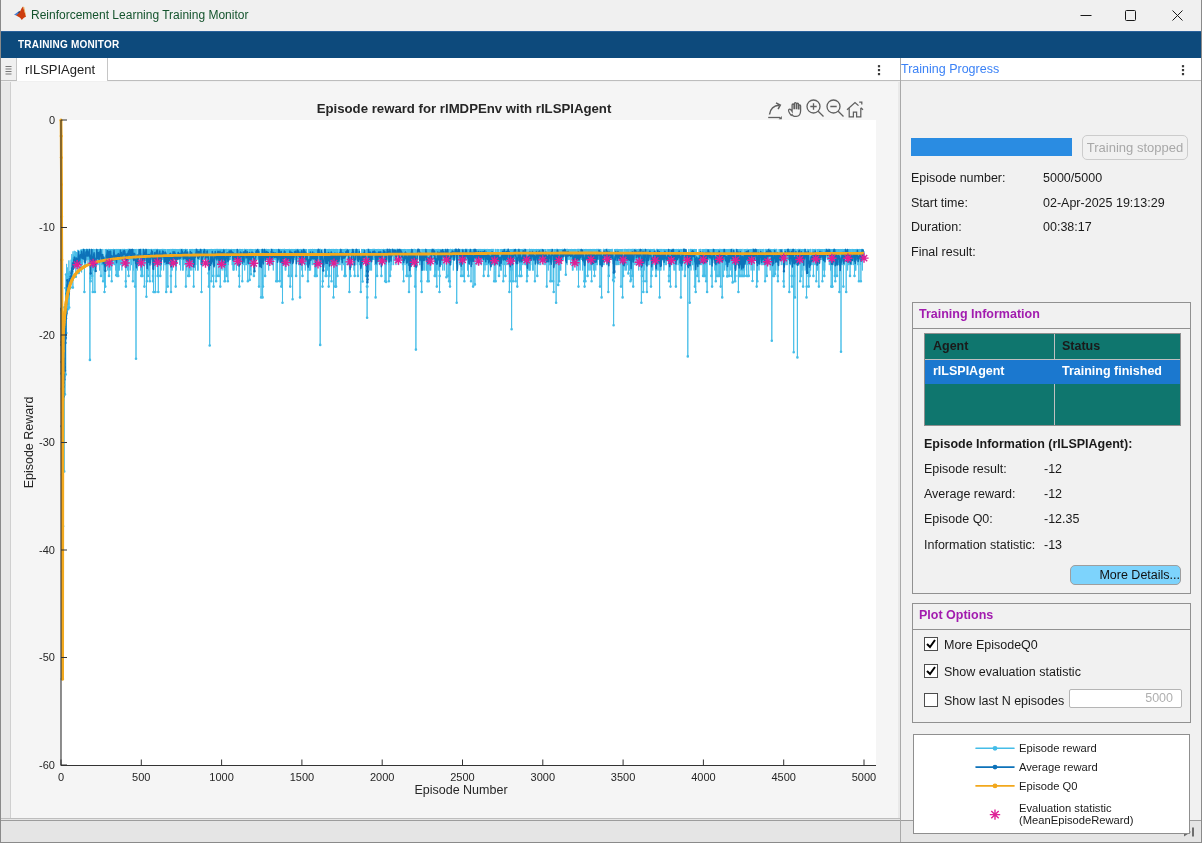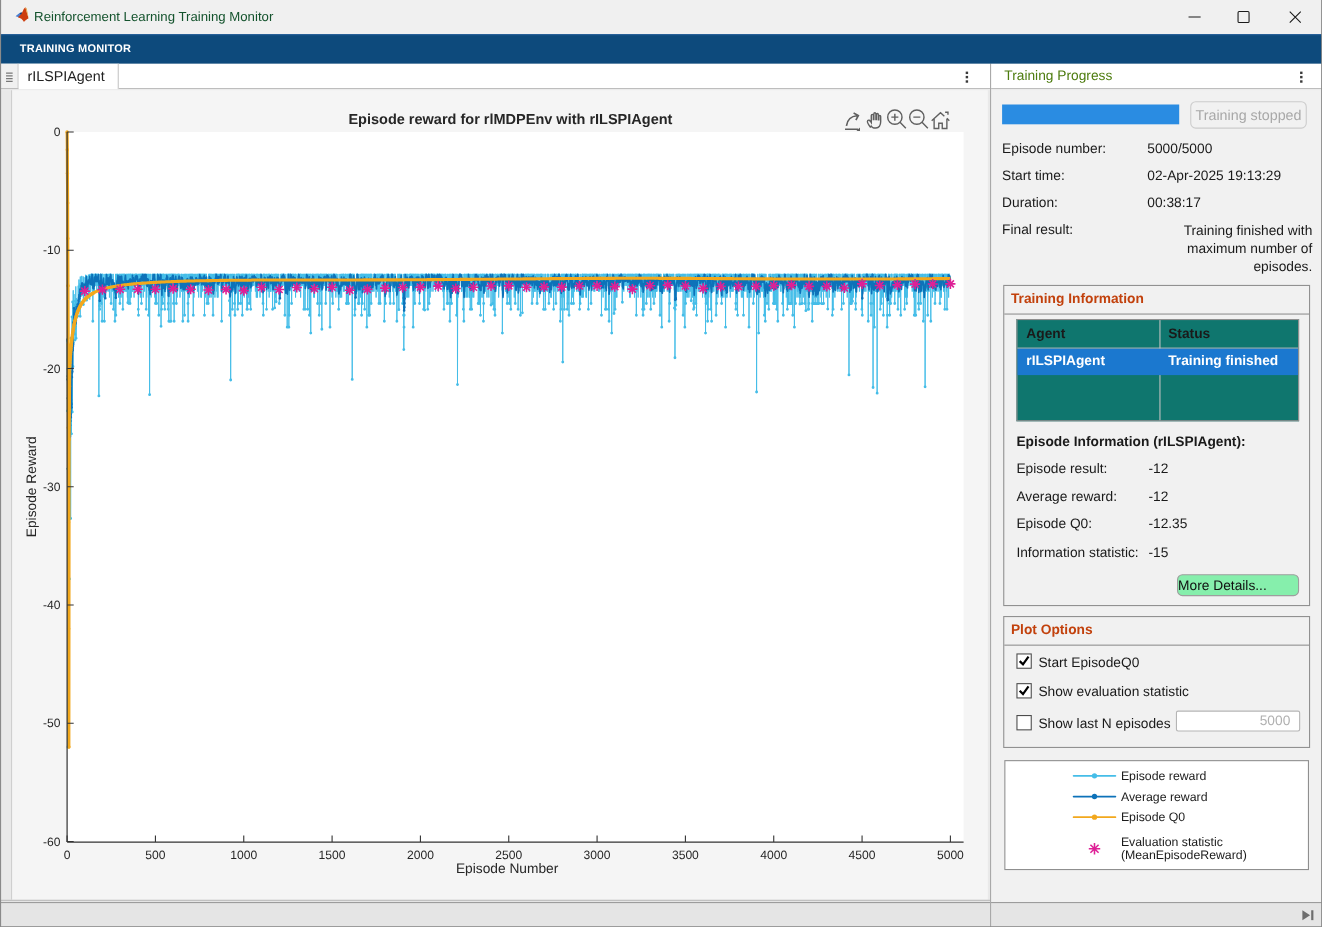--- a/index.html
+++ b/index.html
@@ -8,37 +8,37 @@
 #titlebar { left:0; top:0; width:1202px; height:31px; background:#f0f0f0; }
 #titletext { left:31px; top:8px; font-size:12px; color:#14532d; }
 #winbtns { right:0; top:0; }
 #blueband { left:0; top:31px; width:1202px; height:27px; background:#0d4a7c; border-top:1px solid #29619b; }
 #bluetext { left:18px; top:39px; color:#fff; font-weight:bold; font-size:10px; letter-spacing:0.2px; }
 #tabrow { left:0; top:58px; width:900px; height:23px; background:#fff; border-bottom:1px solid #bdbdbd; }
 #hamb { left:0; top:58px; width:17px; height:23px; background:#f0f0f0; border-right:1px solid #c6c6c6; border-bottom:1px solid #bdbdbd; }
 #tab { left:17px; top:58px; width:91px; height:23px; background:#fff; border-right:1px solid #c6c6c6; line-height:23px; text-align:left; padding-left:8px; font-size:13px; color:#222; }
 #ldots { left:869px; top:58px; width:20px; height:23px; }
 #rheader { left:901px; top:58px; width:301px; height:23px; background:#fff; border-bottom:1px solid #bdbdbd; line-height:23px; }
-#rheader span { margin-left:12px; font-size:12.5px; color:#4d7c0f; }
+#rheader span { margin-left:0; font-size:12.5px; color:#3b82f6; }
 #docarea { left:0; top:82px; width:900px; height:737px; background:#e9e9e9; }
 #fig { left:10px; top:82px; width:888px; height:736px; background:#f5f5f5; border-left:1px solid #cfcfcf; }
 #chartwrap { left:10px; top:82px; }
 #rpanel { left:901px; top:82px; width:301px; height:738px; background:#f1f1f1; font-size:12.5px; }
 #splitter { left:900px; top:58px; width:1px; height:785px; background:#a9a9a9; }
 #botbar { left:0; top:820px; width:1202px; height:23px; background:#e5e5e5; border-top:1px solid #9c9c9c; }
 #figbot { left:0; top:818px; width:900px; height:2px; background:#e5e5e5; border-top:1px solid #bdbdbd; }
-.rp { position:absolute; }
+.rp { position:absolute;margin-top:43px; }
 #pbar { left:10px; top:13px; width:161px; height:18px; background:#2a8ce2; }
 #tstop { left:181px; top:10px; width:106px; height:25px; border:1px solid #cccccc; border-radius:5px; color:#a8a8a8; font-size:13px; text-align:center; line-height:23px; background:#f1f1f1; }
 .lbl { left:10px; }
 .val { left:142px;text-align:right; }
 .gbox { left:11px; width:279px; border:1px solid #919191; }
-.gtitle { position:absolute; left:6px; top:4px; font-weight:bold; color:#c2410c; }
+.gtitle { position:absolute; left:6px; top:4px; font-weight:bold; color:#a21caf; }
 .gsep { position:absolute; left:0; right:0; height:1px; background:#919191; }
-.btn { position:absolute; border:1px solid #9e9e9e; border-radius:5px; background:#86efac; text-align:left; color:#111; }
+.btn { position:absolute; border:1px solid #9e9e9e; border-radius:5px; background:#7dd3fc; text-align:right; color:#111; }
 .cb { position:absolute; width:14px; height:14px; background:#fff; border:1.4px solid #4d4d4d; }
 .win-border { left:0; top:0; width:1202px; height:843px; border:1px solid #8a8a8a; border-top:none; pointer-events:none; z-index:50; }
 .ttl { font:bold 13.2px "Liberation Sans",sans-serif; fill:#262626; }
 .axl { font:12.5px "Liberation Sans",sans-serif; fill:#262626; }
 .tk { font:11px "Liberation Sans",sans-serif; fill:#262626; }
 </style></head>
 <body>
 <div class="abs" id="titlebar"></div>
 <svg class="abs" style="left:14px;top:5px" width="12" height="17" viewBox="0 0 12 17">
  <path d="M0 9.8L3.8 6.9l1.6 1.5L7.5 5l1 2.8-3.7 3.4z" fill="#4a7fd0"></path>
@@ -201,21 +201,20 @@
 <div class="abs" id="rpanel">
   <div class="rp" id="pbar"></div>
   <div class="rp" id="tstop">Training stopped</div>
   <div class="rp lbl" style="top:46px">Episode number:</div>
     <div class="rp val" style="top:46px">5000/5000</div>
   <div class="rp lbl" style="top:71px">Start time:</div>
     <div class="rp val" style="top:71px">02-Apr-2025 19:13:29</div>
   <div class="rp lbl" style="top:95px">Duration:</div>
     <div class="rp val" style="top:95px">00:38:17</div>
   <div class="rp lbl" style="top:120px">Final result:</div>
-    <div class="rp val" style="top:120px;width:150px;line-height:16px">Training finished with maximum number of episodes.</div>
 
   <div class="rp gbox" style="top:177px;height:292px">
     <div class="gtitle">Training Information</div>
     <div class="gsep" style="top:25px"></div>
     <div style="position:absolute;left:11px;top:30px;width:257px;height:93px;background:#0f766e;border:1px solid #8f8f8f">
       <div style="position:absolute;left:0;top:0;width:100%;height:26px;border-bottom:1px solid #c0c0c0"></div>
       <div style="position:absolute;left:129px;top:0;width:1px;height:100%;background:#c0c0c0"></div>
       <div style="position:absolute;left:8px;top:5px;font-weight:bold">Agent</div>
       <div style="position:absolute;left:137px;top:5px;font-weight:bold">Status</div>
       <div style="position:absolute;left:0;top:26px;width:100%;height:24px;background:#1b78cf"></div>
@@ -223,31 +222,31 @@
       <div style="position:absolute;left:137px;top:30px;font-weight:bold;color:#fff">Training finished</div>
     </div>
     <div style="position:absolute;left:11px;top:134px;font-weight:bold">Episode Information (rILSPIAgent):</div>
     <div style="position:absolute;left:11px;top:159px">Episode result:</div>
       <div style="position:absolute;left:131px;top:159px">-12</div>
     <div style="position:absolute;left:11px;top:184px">Average reward:</div>
       <div style="position:absolute;left:131px;top:184px">-12</div>
     <div style="position:absolute;left:11px;top:209px">Episode Q0:</div>
       <div style="position:absolute;left:131px;top:209px">-12.35</div>
     <div style="position:absolute;left:11px;top:235px">Information statistic:</div>
-      <div style="position:absolute;left:131px;top:235px">-15</div>
+      <div style="position:absolute;left:131px;top:235px">-13</div>
     <div class="btn" style="left:157px;top:262px;width:111px;height:20px;line-height:19px">More Details...</div>
   </div>
 
   <div class="rp gbox" style="top:478px;height:120px">
     <div class="gtitle">Plot Options</div>
     <div class="gsep" style="top:25px"></div>
     <div class="cb" style="left:11px;top:33px"><svg width="12" height="12" viewBox="0 0 12 12">
           <path d="M2 6l3 3 5-7" stroke="#000" stroke-width="2" fill="none"></path>
         </svg></div>
-    <div style="position:absolute;left:31px;top:34px">Start EpisodeQ0</div>
+    <div style="position:absolute;left:31px;top:34px">More EpisodeQ0</div>
     <div class="cb" style="left:11px;top:60px"><svg width="12" height="12" viewBox="0 0 12 12">
           <path d="M2 6l3 3 5-7" stroke="#000" stroke-width="2" fill="none"></path>
         </svg></div>
     <div style="position:absolute;left:31px;top:61px">Show evaluation statistic</div>
     <div class="cb" style="left:11px;top:89px"></div>
     <div style="position:absolute;left:31px;top:90px">Show last N episodes</div>
     <div style="position:absolute;left:156px;top:85px;width:113px;height:19px;background:#fff;border:1px solid #b5b5b5;border-radius:2px;color:#b0b0b0;text-align:right;line-height:17px;padding-right:8px">5000</div>
   </div>
 
   <div class="rp" style="left:12px;top:609px;width:277px;height:100px;background:#fff;border:1px solid #8f8f8f">

